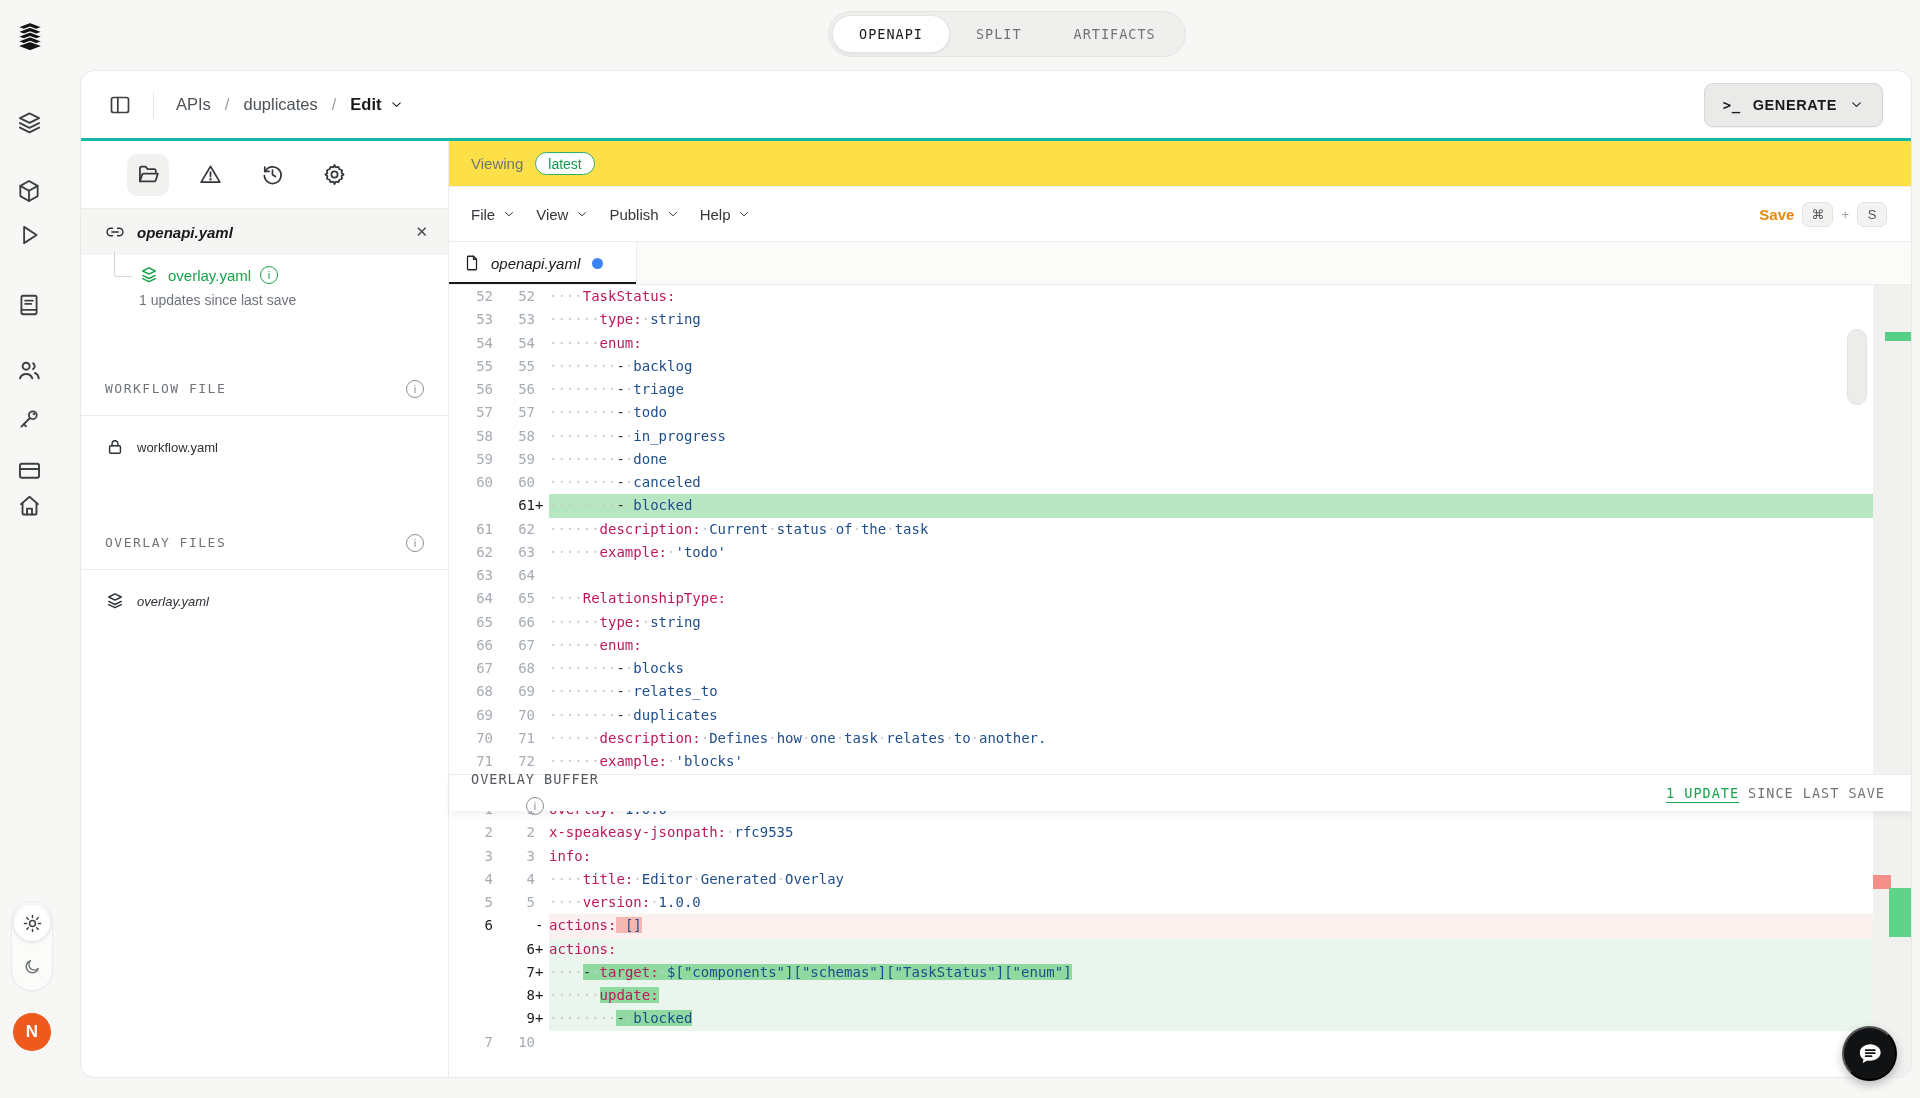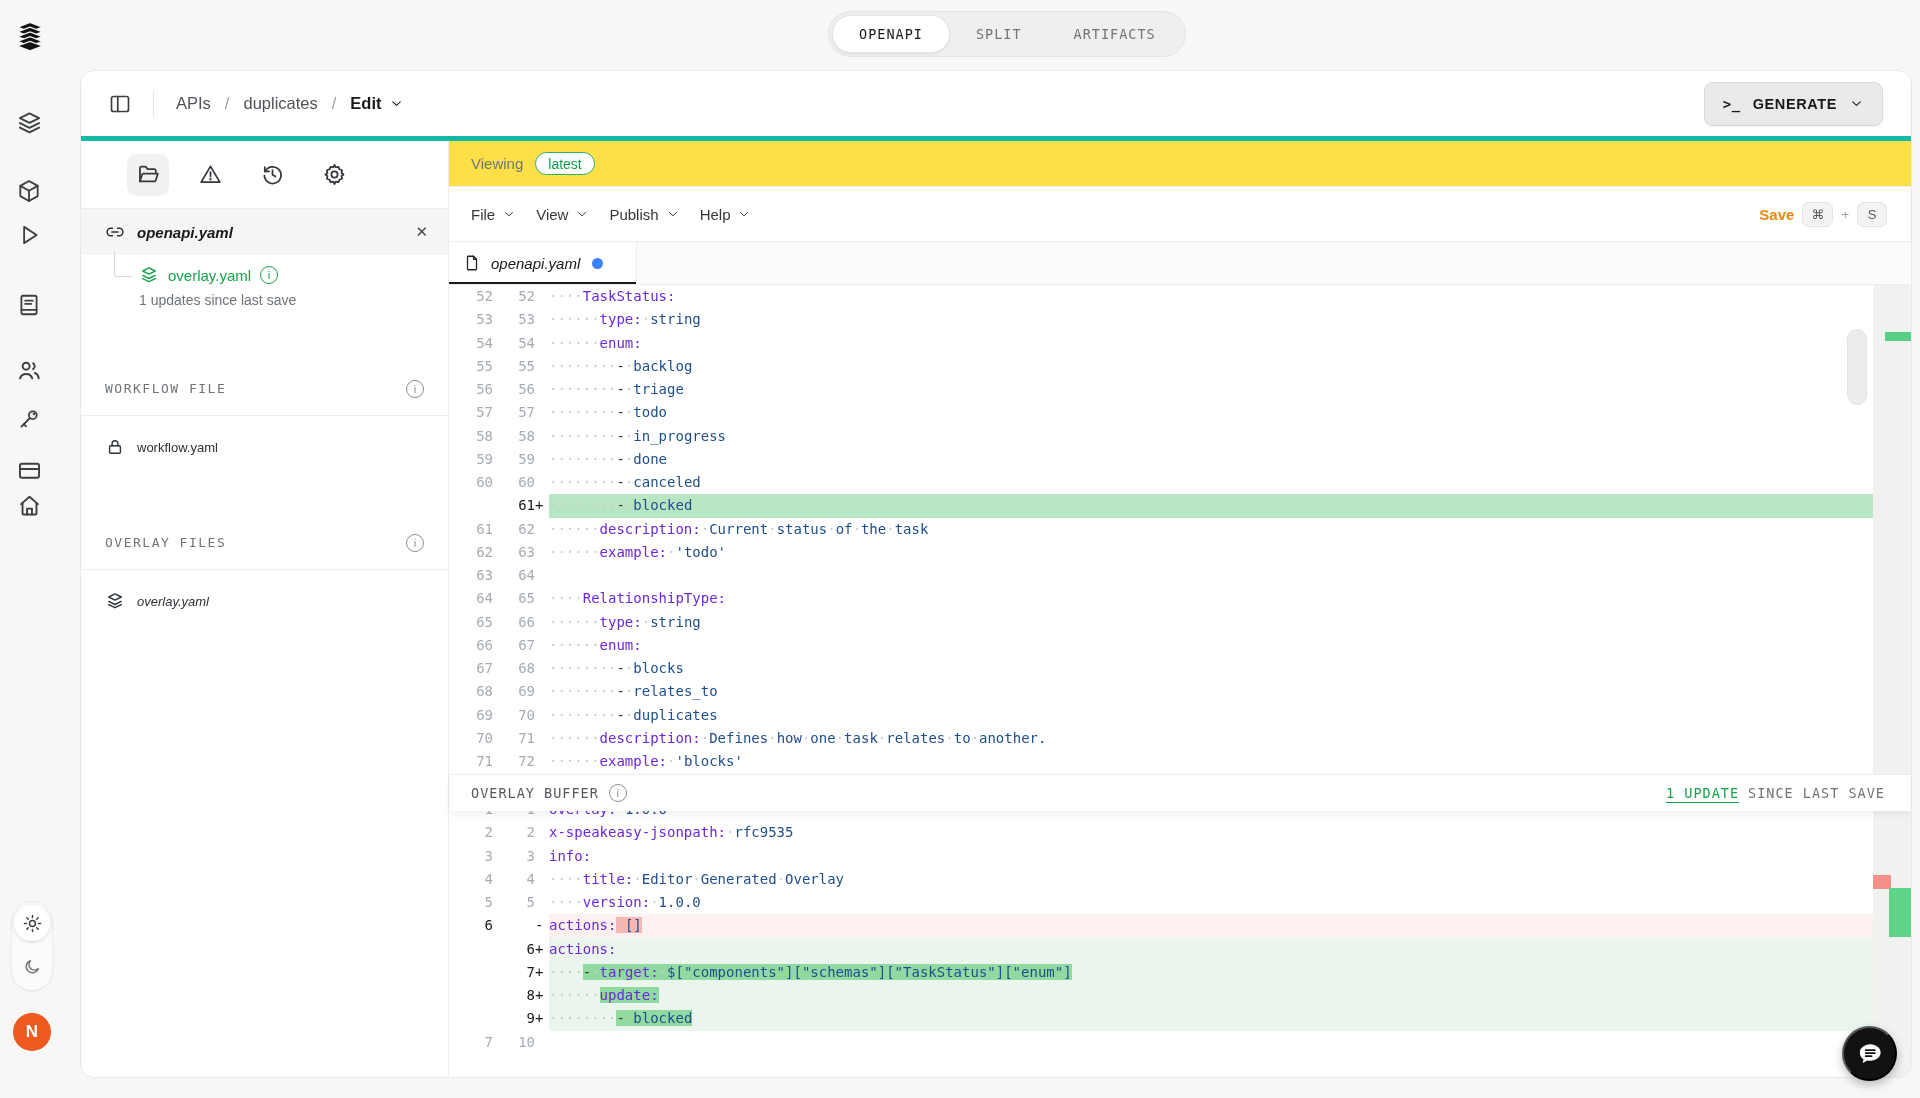--- a/index.html
+++ b/index.html
@@ -20,21 +20,21 @@
   .avatar { position:absolute; left:13px; top:1013px; width:38px; height:38px; border-radius:50%; background:#ee5a1d; color:#fff; font-size:17px; font-weight:700; display:flex; align-items:center; justify-content:center; cursor:pointer; }
 
   
   .top-tabs { position:absolute; left:828px; top:11px; height:46px; display:flex; align-items:center; background:#efefee; border:1px solid #e4e4e3; border-radius:24px; padding:3px; font-family:"DejaVu Sans Mono", monospace; font-size:13.5px; letter-spacing:1px; }
   .top-tab { padding:0 26px; height:38px; display:flex; align-items:center; color:#6f7479; cursor:pointer; white-space:nowrap; }
   .top-tab.active { background:#fff; border:1px solid #e6e6e5; border-radius:19px; color:#17191c; box-shadow:0 1px 3px rgba(0,0,0,.07); }
 
   
   .card { position:absolute; left:80px; top:70px; right:8px; bottom:20px; background:#fff; border:1px solid #e9e9e8; border-radius:14px; overflow:hidden; display:flex; flex-direction:column; }
 
-  .crumb-bar { height:70px; border-bottom:5px solid #14b8a6; display:flex; align-items:center; padding:0 28px 0 24px; flex:none; }
+  .crumb-bar { height:70px; border-bottom:3px solid #14b8a6; display:flex; align-items:center; padding:0 28px 0 24px; flex:none; }
   .panel-toggle { width:30px; height:30px; display:flex; align-items:center; justify-content:center; color:#3c4043; cursor:pointer; }
   .crumb-divider { width:1px; height:26px; background:#e5e5e4; margin:0 22px 0 18px; }
   .crumb { display:flex; align-items:center; gap:14px; font-size:16.5px; color:#4c5257; }
   .crumb .sep { color:#9aa0a6; }
   .crumb .current { color:#17191c; font-weight:600; display:flex; align-items:center; gap:7px; cursor:pointer; }
   .generate-btn { margin-left:auto; height:44px; padding:0 18px; background:#eaeae9; border:1px solid #d7d7d6; border-radius:9px; display:flex; align-items:center; gap:12px; font-size:14.5px; font-weight:700; letter-spacing:.6px; color:#17191c; cursor:pointer; box-shadow:0 1px 2px rgba(0,0,0,.06); }
   .generate-prompt { font-family:"DejaVu Sans Mono", monospace; font-weight:700; font-size:14px; }
 
   .workspace { flex:1; display:flex; min-height:0; }
 
@@ -75,38 +75,38 @@
   .etab .dot { width:11px; height:11px; border-radius:50%; background:#3b82f6; margin-left:2px; }
 
   
   .code-zone { position:relative; flex:1; min-height:0; overflow:hidden; }
   .code { position:absolute; left:0; top:0; right:38px; font-family:"DejaVu Sans Mono", monospace; font-size:14px; line-height:23.25px; }
   .crow { display:flex; height:23.25px; white-space:pre; }
   .g-old, .g-new { flex:none; text-align:right; color:#a6acb3; }
   .g-old { width:44px; } .g-new { width:42px; }
   .g-mark { flex:none; width:14px; color:#17191c; }
   .ccontent { flex:1; min-width:0; }
-  .ws { color:#c6cbd0; } .key { color:#6d28d9; } .val { color:#1f4e8c; } .pun { color:#33373c; }
+  .ws { color:#c6cbd0; } .key { color:#be185d; } .val { color:#1f4e8c; } .pun { color:#33373c; }
   .added .ccontent { background:#b9e6c2; }
   .added .g-new, .added .g-mark { color:#17191c; }
   .removed .ccontent { background:#fdf1f0; }
   .removed .g-old, .removed .g-mark { color:#17191c; }
   .addedl .ccontent { background:#eaf6ed; }
   .addedl .g-new, .addedl .g-mark { color:#17191c; }
   .hl { background:#90d9a1; }
   .hlr { background:#f5b7b4; }
   .clip { margin-top:-13px; }
   .scroll-col { position:absolute; top:0; bottom:0; right:0; width:38px; background:#f1f1f0; }
   .tick { position:absolute; }
   .vthumb { position:absolute; right:44px; top:44px; width:20px; height:76px; background:#ececeb; border:1px solid #e2e2e1; border-radius:10px; cursor:pointer; }
 
   
   .overlay-panel { height:303px; flex:none; display:flex; flex-direction:column; border-top:1px solid #ededec; }
   .overlay-header { height:36px; flex:none; background:#fff; display:flex; align-items:center; justify-content:space-between; padding:0 26px 0 22px; font-family:"DejaVu Sans Mono", monospace; font-size:13.5px; letter-spacing:1px; color:#55595e; box-shadow:0 4px 6px rgba(0,0,0,.05); position:relative; z-index:2; }
-  .oh-left { display:flex; align-items:center; gap:10px; }
+  .oh-left { display:flex; align-items:center; gap:10px;flex-direction:column; }
   .oh-right { display:flex; align-items:center; gap:9px; }
   .update-link { color:#16a34a; text-decoration:underline; text-underline-offset:4px; cursor:pointer; }
   .update-rest { color:#6f7479; }
 
   
   .chat-fab { position:absolute; left:1842px; top:1026px; width:55px; height:55px; border-radius:50%; background:#111214; display:flex; align-items:center; justify-content:center; cursor:pointer; box-shadow:0 4px 10px rgba(0,0,0,.25); }
 </style>
 </head>
 <body>
 

